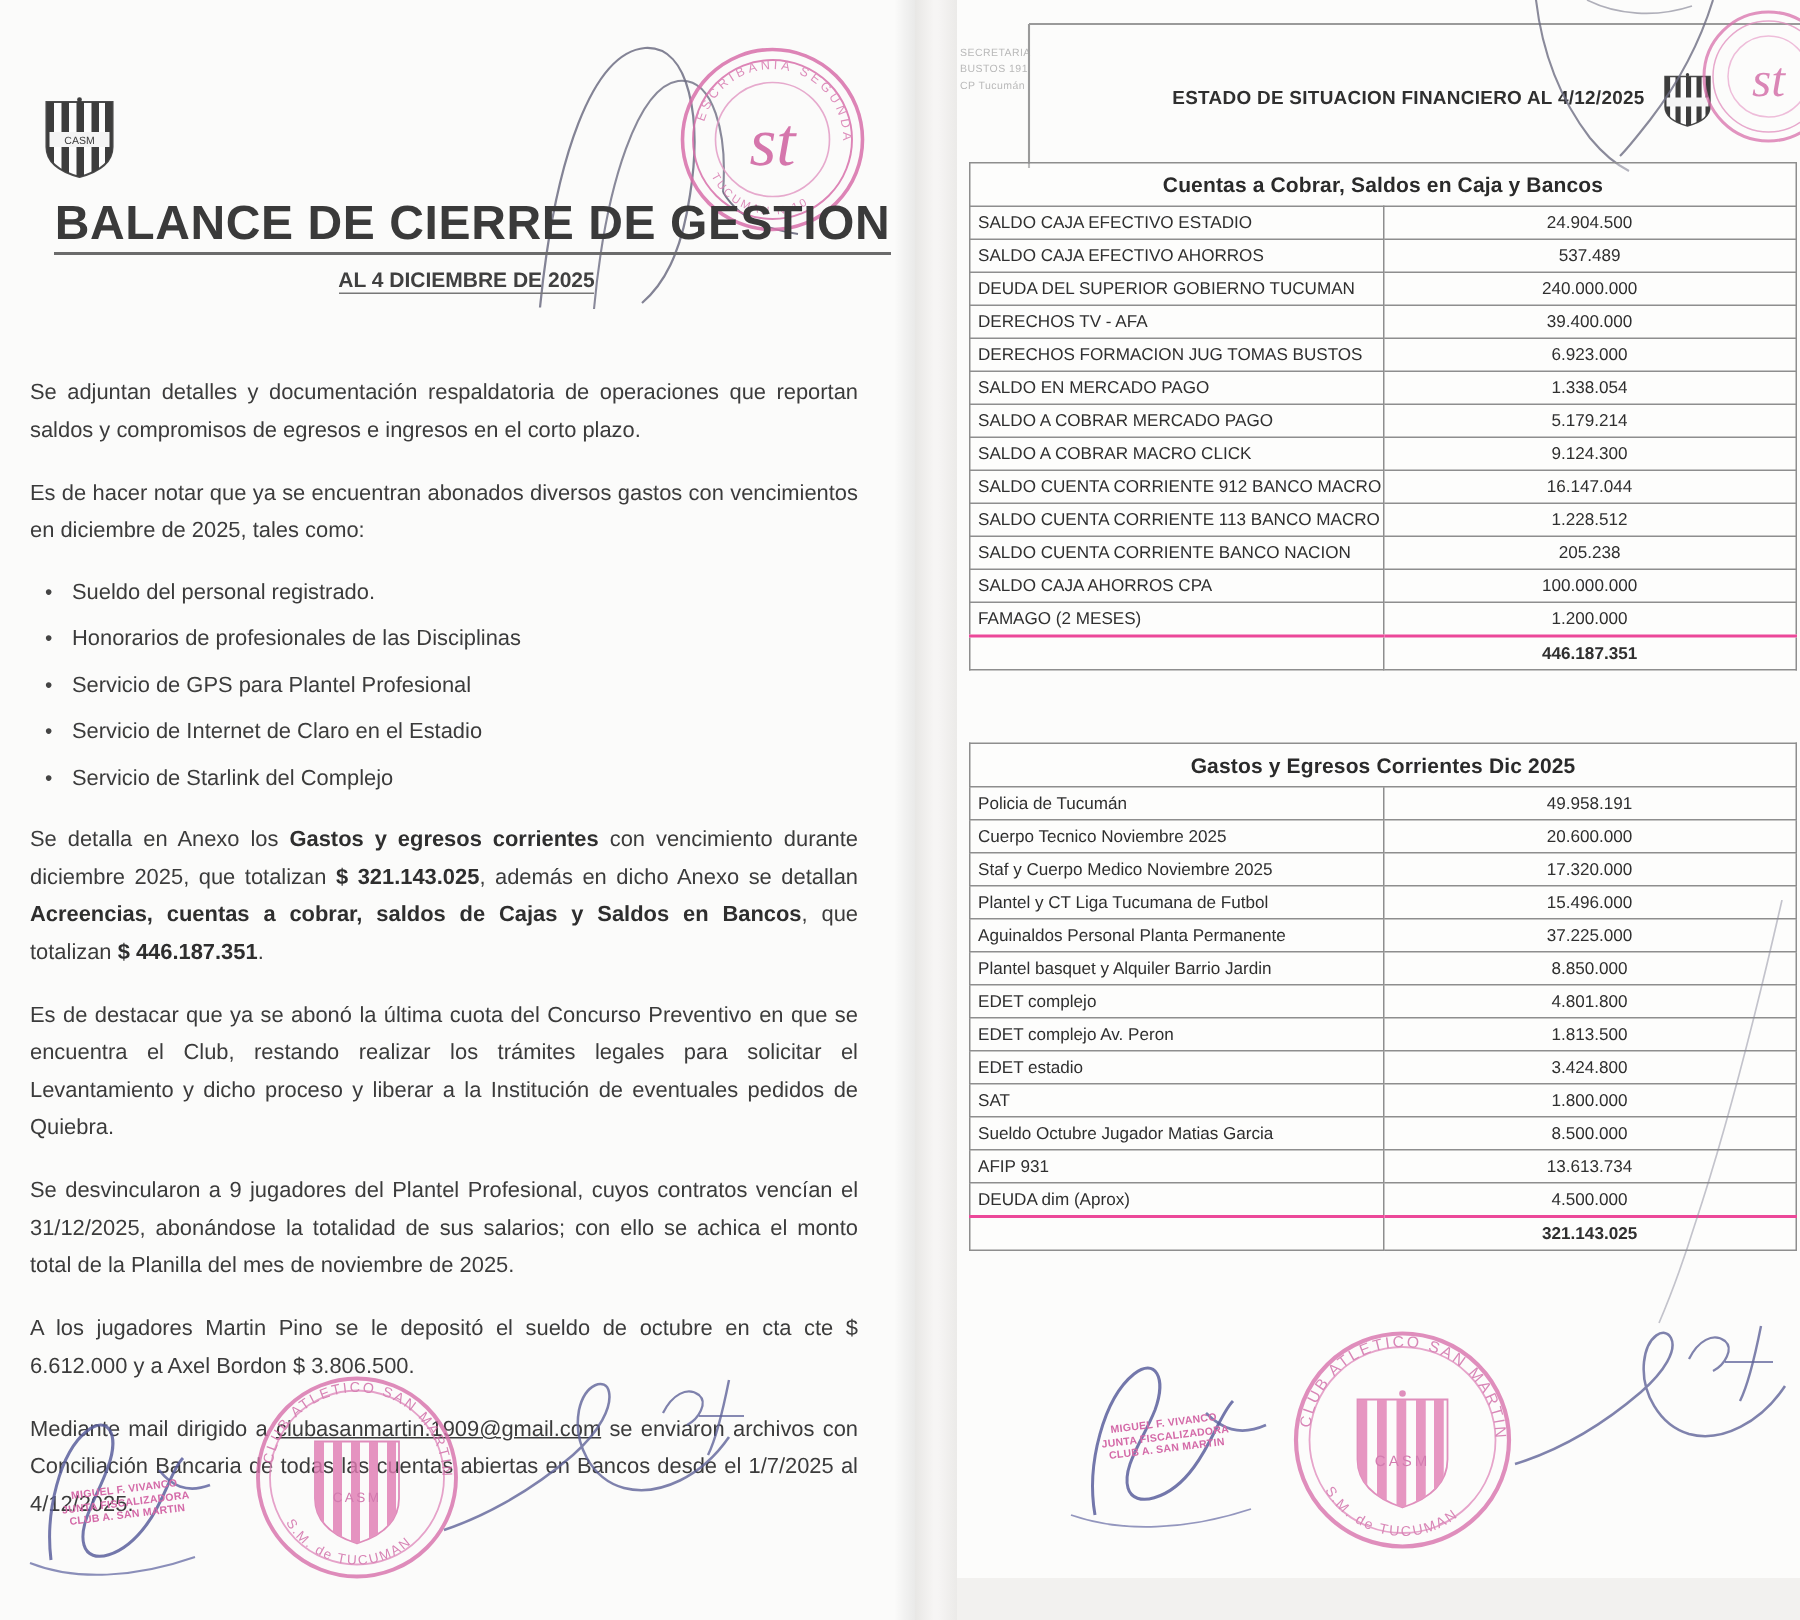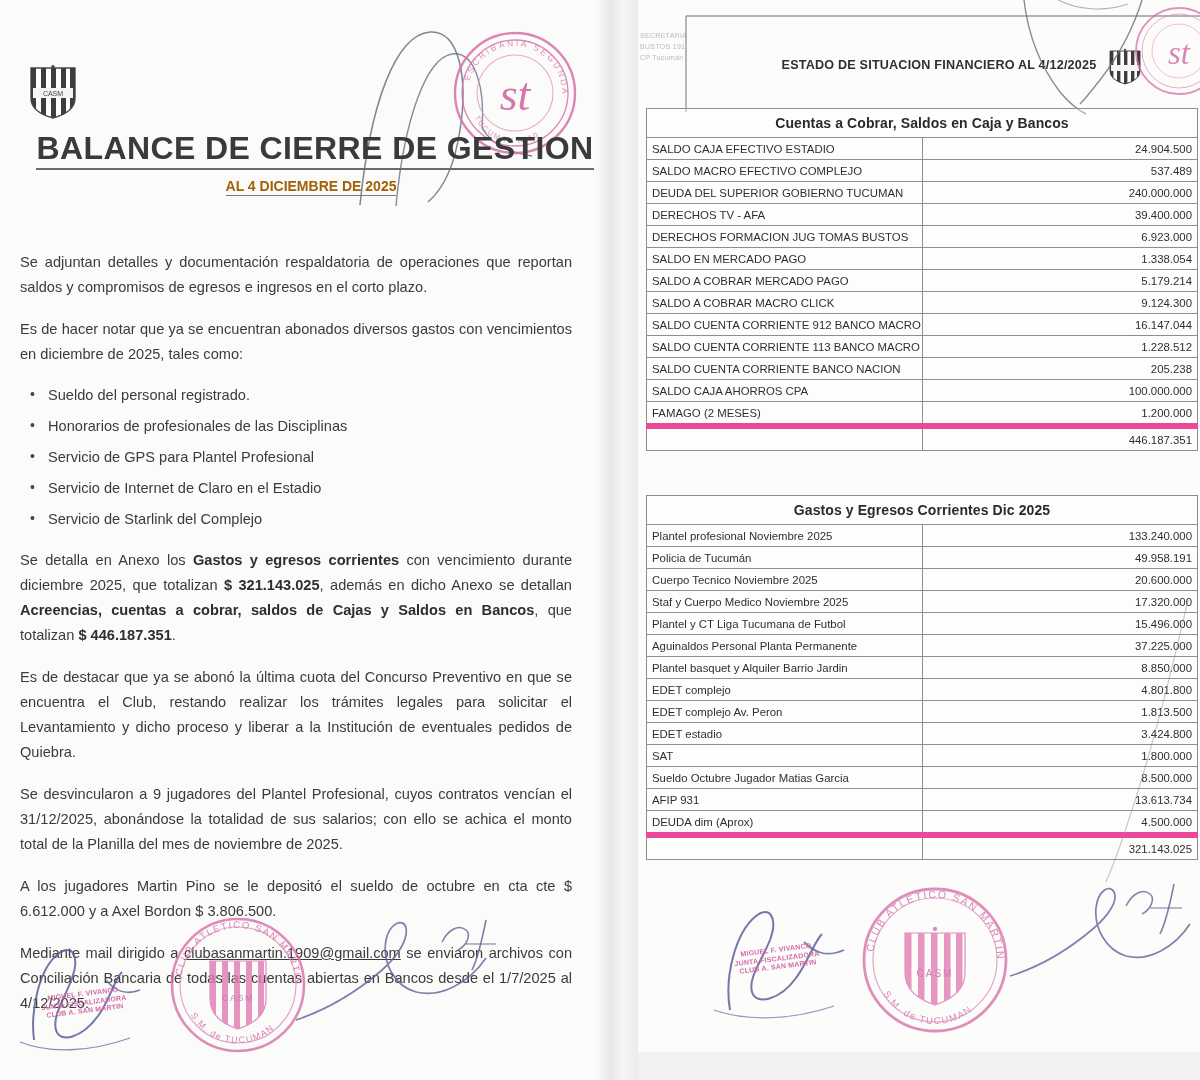--- a/index.html
+++ b/index.html
@@ -50,21 +50,21 @@
     position:absolute;left:0;right:0;top:130px;
     text-align:center;
     font-size:32px;font-weight:bold;letter-spacing:.4px;
     color:#3a3a3a;
     padding-left:20px;
   }
   .doc-title span{border-bottom:2px solid #6b6b6b;padding-bottom:2px;}
   .doc-subtitle{
     position:absolute;left:0;right:0;top:178px;
     text-align:center;
-    font-size:14px;font-weight:bold;color:#a16207;
+    font-size:14px;font-weight:bold;color:#404040;
     padding-left:12px;
   }
   .doc-subtitle span{border-bottom:1.5px solid #777;padding-bottom:1px;}
 
   .body-text{
     position:absolute;left:8px;top:250px;width:564px;
     font-size:14.6px;line-height:25px;color:#3b3b3b;
     text-align:justify;
   }
   .body-text p{margin:0 0 17px 12px;}
@@ -130,22 +130,22 @@
   }
   table.fin th.section{
     text-align:center;
     font-size:14px;
     font-weight:bold;
     height:28px;
     color:#2a2a2a;
     letter-spacing:.1px;
   }
   td.concept{text-align:left;white-space:nowrap;overflow:hidden;}
-  td.amount{text-align:right;width:128px;white-space:nowrap;margin-left:39px;}
-  tr.total td{font-weight:normal;border-top:6px solid #ec4899;}
+  td.amount{text-align:center;width:128px;white-space:nowrap;margin-left:39px;}
+  tr.total td{font-weight:bold;border-top:2px solid #ec4899;}
   tr.total td.concept{border-right:1px solid #8e8e8e;}
 
   .seal-casm-right{
     position:absolute;left:222px;top:885px;width:150px;height:150px;opacity:.78;
   }
   .sig-right-a{position:absolute;left:58px;top:880px;width:190px;height:140px;}
   .sig-right-b{position:absolute;left:370px;top:880px;width:190px;height:140px;}
   .pen-swoop-right{position:absolute;left:290px;top:0px;width:290px;height:120px;}
   .pen-swoop-right2{position:absolute;left:430px;top:600px;width:130px;height:290px;}
 
@@ -328,21 +328,21 @@
         <tr>
           <th class="section" colspan="2">Cuentas a Cobrar, Saldos en Caja y Bancos</th>
         </tr>
       </thead>
       <tbody>
         <tr>
           <td class="concept">SALDO CAJA EFECTIVO ESTADIO</td>
           <td class="amount">24.904.500</td>
         </tr>
         <tr>
-          <td class="concept">SALDO MACRO EFECTIVO COMPLEJO</td>
+          <td class="concept">SALDO CAJA EFECTIVO AHORROS</td>
           <td class="amount">537.489</td>
         </tr>
         <tr>
           <td class="concept">DEUDA DEL SUPERIOR GOBIERNO TUCUMAN</td>
           <td class="amount">240.000.000</td>
         </tr>
         <tr>
           <td class="concept">DERECHOS TV - AFA</td>
           <td class="amount">39.400.000</td>
         </tr>
@@ -389,24 +389,20 @@
       </tbody>
     </table>
 
     <table class="fin t2">
       <thead>
         <tr>
           <th class="section" colspan="2">Gastos y Egresos Corrientes Dic 2025</th>
         </tr>
       </thead>
       <tbody>
-        <tr>
-          <td class="concept">Plantel profesional Noviembre 2025</td>
-          <td class="amount">133.240.000</td>
-        </tr>
         <tr>
           <td class="concept">Policia de Tucumán</td>
           <td class="amount">49.958.191</td>
         </tr>
         <tr>
           <td class="concept">Cuerpo Tecnico Noviembre 2025</td>
           <td class="amount">20.600.000</td>
         </tr>
         <tr>
           <td class="concept">Staf y Cuerpo Medico Noviembre 2025</td>

